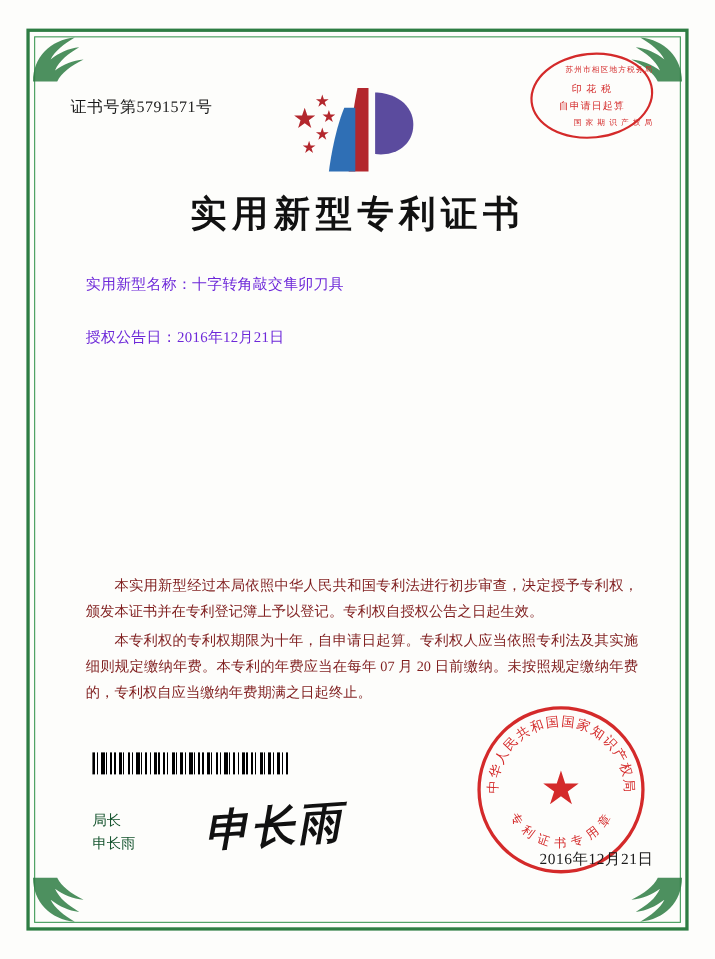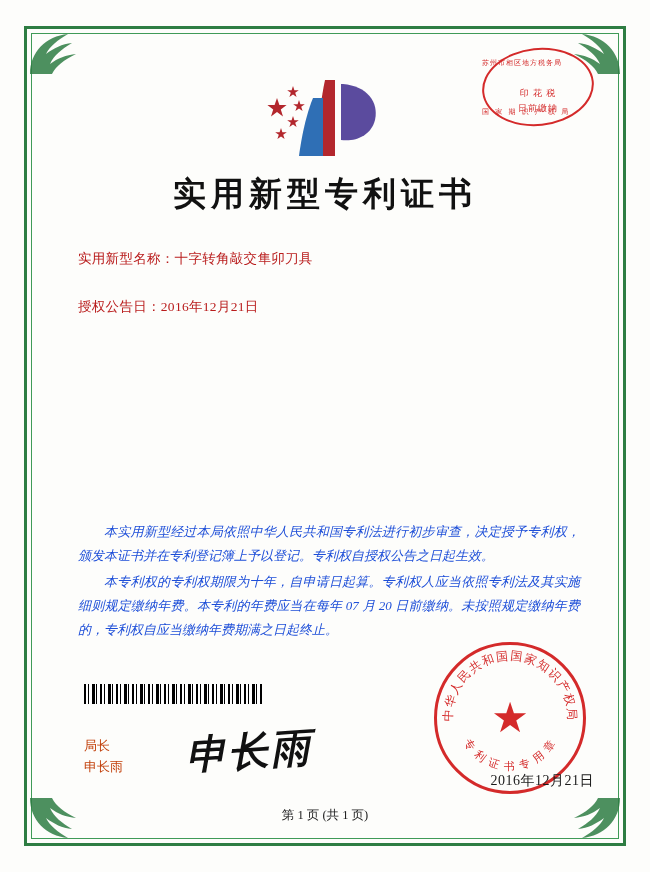--- a/index.html
+++ b/index.html
@@ -71,36 +71,35 @@
     width: 100%; height: 100%;
     border: 2px solid #d42a2a;
     border-radius: 50%;
     box-sizing: border-box;
     transform: rotate(-6deg);
   }
   .seal-oval .arc-top,
   .seal-oval .arc-bottom {
     position: absolute;
     left: 0; right: 0;
-    text-align: left;
+    text-align: right;
     color: #d42a2a;
     font-size: 7px;
     letter-spacing: 1px;
     white-space: nowrap;
   }
   .seal-oval .arc-top { top: 10px; }
-  .seal-oval .arc-bottom { bottom: 9px; font-family: Liberation Mono, monospace; }
+  .seal-oval .arc-bottom { bottom: 9px; }
   .seal-oval .mid1, .seal-oval .mid2 {
     position: absolute;
     left: 0; right: 0;
     text-align: center;
     color: #d42a2a;
     font-size: 9px;
     letter-spacing: 1px;
-    margin-top: 12px;
   }
   .seal-oval .mid1 { top: 27px; }
   .seal-oval .mid2 { top: 42px; }
 
   
   .logo {
     position: absolute;
     left: 50%;
     top: 78px;
     transform: translateX(-50%);
@@ -121,37 +120,36 @@
   }
 
   .fields {
     position: absolute;
     left: 78px;
     right: 70px;
     top: 250px;
   }
   .field {
     font-size: 13.5px;
-    color: #b91c1c;
+    color: #6d28d9;
     margin-bottom: 30px;
     letter-spacing: 0.3px;
   }
   .field .lbl { }
   .field .val { }
 
   .body-text {
     position: absolute;
     left: 78px;
     right: 70px;
     top: 520px;
     font-size: 13px;
-    color: #1d4ed8;
+    color: #7f1d1d;
     line-height: 1.85;
     text-align: justify;
-    font-style: italic;
   }
   .body-text p {
     margin: 0 0 2px 0;
     text-indent: 2em;
   }
 
   
   .barcode {
     position: absolute;
     left: 84px;
@@ -164,21 +162,21 @@
         #000 4px, #000 5px, #fff 5px, #fff 8px,
         #000 8px, #000 11px, #fff 11px, #fff 12px,
         #000 12px, #000 13px, #fff 13px, #fff 16px);
   }
 
   .signature-block {
     position: absolute;
     left: 84px;
     top: 736px;
     font-size: 13px;
-    color: #c2410c;
+    color: #14532d;
     line-height: 1.6;
   }
   .handwriting {
     position: absolute;
     left: 186px;
     top: 724px;
     font-size: 40px;
     font-family: "DejaVu Serif", "Liberation Serif", serif;
     font-style: italic;
     font-weight: bold;
@@ -259,26 +257,27 @@
     <svg viewBox="0 0 66 46">
         <path d="M2 44 C2 22 18 6 40 4 C30 10 22 16 18 24 C26 18 34 14 44 13 C34 19 26 25 22 34 C30 28 38 25 48 24 C36 30 28 36 24 44 Z" fill="currentColor" opacity="0.85"></path>
       </svg>
   </div>
   <div class="corner br">
     <svg viewBox="0 0 66 46">
         <path d="M2 44 C2 22 18 6 40 4 C30 10 22 16 18 24 C26 18 34 14 44 13 C34 19 26 25 22 34 C30 28 38 25 48 24 C36 30 28 36 24 44 Z" fill="currentColor" opacity="0.85"></path>
       </svg>
   </div>
 
+  <div class="cert-number">证书号第5791571号</div>
 
   <div class="seal-oval">
     <div class="ring"></div>
     <div class="arc-top">苏州市相区地方税务局</div>
     <div class="mid1">印 花 税</div>
-    <div class="mid2">日前缴纳</div>
+    <div class="mid2">自申请日起算</div>
     <div class="arc-bottom">国 家 期 识 产 权 局</div>
   </div>
 
   <div class="logo">
     <svg viewBox="0 0 140 84">
       <path d="M88 6 C112 8 124 24 120 42 C116 58 100 64 86 62 L86 6 Z" fill="#5b4b9e"></path>
       <path d="M70 2 L80 2 L80 78 L62 78 C62 78 62 40 70 2 Z" fill="#b3272d"></path>
       <path d="M58 20 L68 20 L68 78 L44 78 C44 78 48 44 58 20 Z" fill="#2f6fb5"></path>
       <g fill="#b3272d">
         <polygon points="22,20 24.4,27 31.6,27 25.8,31.4 28,38.4 22,34 16,38.4 18.2,31.4 12.4,27 19.6,27"></polygon>
@@ -326,14 +325,13 @@
         <textPath href="#arcTop" startOffset="50%" text-anchor="middle">中华人民共和国国家知识产权局</textPath>
       </text>
       <text font-size="11" fill="#d42a2a" letter-spacing="1.5">
         <textPath href="#arcBottom" startOffset="50%" text-anchor="middle">专 利 证 书 专 用 章</textPath>
       </text>
     </svg>
   </div>
 
   <div class="seal-date">2016年12月21日</div>
 
-  <div class="page-footer">第 1 页 (共 1 页)</div>
 </div>
 
 </body></html>

